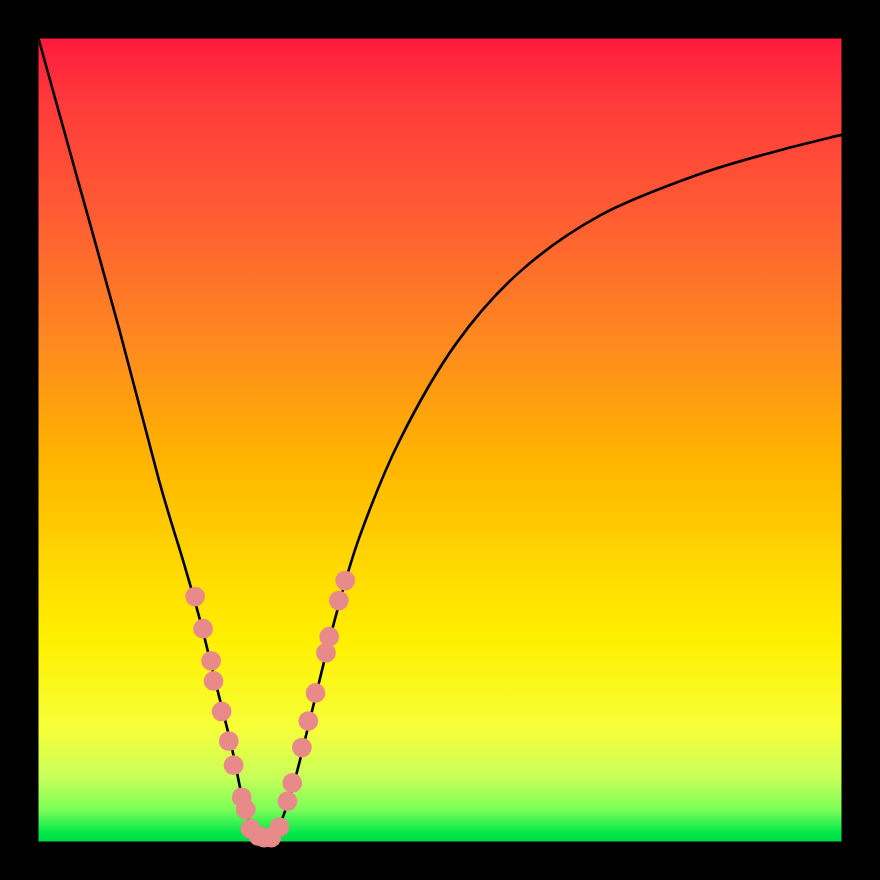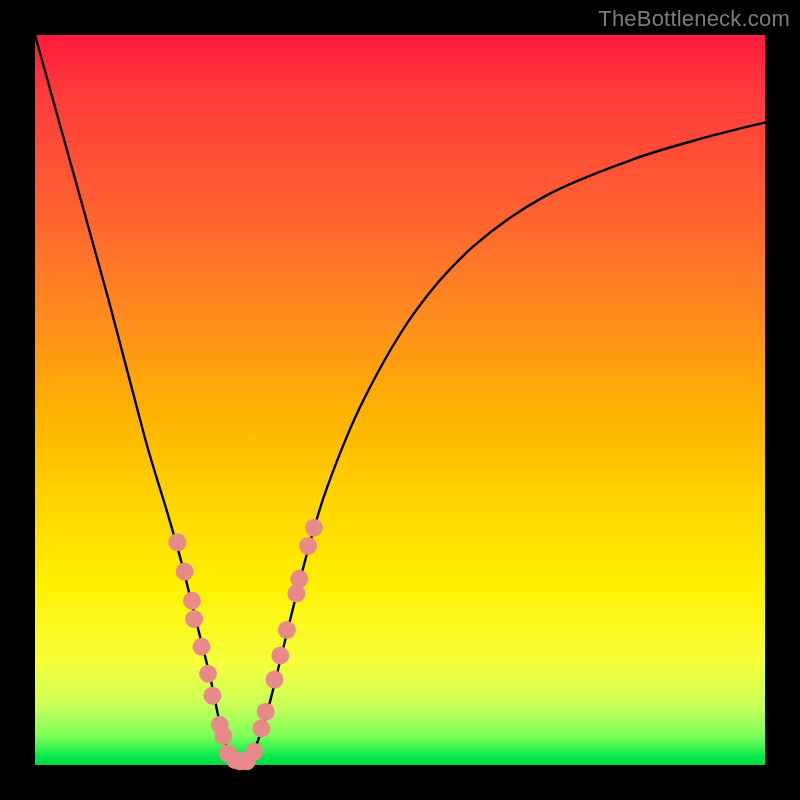--- a/index.html
+++ b/index.html
@@ -57,21 +57,20 @@
     top: 0;
     width: 730px;
     height: 730px;
     overflow: visible;
   }
 </style>
 </head>
 <body>
 
 <div class="frame">
-  <div class="watermark">TheBottleneck.com</div>
   <div class="plot">
     <svg class="curve" viewBox="0 0 730 730" preserveAspectRatio="none">
       <path id="curve-path" fill="none" stroke="#000000" stroke-width="2.4" stroke-linecap="round" stroke-linejoin="round" d="M 0.00 0.00 C 6.08 21.90, 24.33 87.60, 36.50 131.40 C 48.67 175.20, 60.83 217.78, 73.00 262.80 C 85.17 307.82, 99.77 366.22, 109.50 401.50 C 119.23 436.78, 125.32 453.82, 131.40 474.50 C 137.48 495.18, 141.13 507.35, 146.00 525.60 C 150.87 543.85, 155.73 564.53, 160.60 584.00 C 165.47 603.47, 170.94 624.15, 175.20 642.40 C 179.46 660.65, 182.50 680.12, 186.15 693.50 C 189.80 706.88, 193.69 717.23, 197.10 722.70 C 200.51 728.18, 202.94 727.57, 206.59 726.35 C 210.24 725.13, 214.50 724.52, 219.00 715.40 C 223.50 706.27, 228.73 688.63, 233.60 671.60 C 238.47 654.57, 242.12 637.53, 248.20 613.20 C 254.28 588.87, 262.80 552.37, 270.10 525.60 C 277.40 498.83, 282.27 479.37, 292.00 452.60 C 301.73 425.83, 313.90 394.20, 328.50 365.00 C 343.10 335.80, 361.35 302.95, 379.60 277.40 C 397.85 251.85, 416.10 231.17, 438.00 211.70 C 459.90 192.23, 484.23 175.20, 511.00 160.60 C 537.77 146.00, 571.83 133.83, 598.60 124.10 C 625.37 114.37, 649.70 108.28, 671.60 102.20 C 693.50 96.12, 720.27 90.03, 730.00 87.60"></path>
       <g id="markers">
           <circle cx="142.35" cy="507.35" r="9" fill="#e88a8a"></circle>
           <circle cx="149.65" cy="536.55" r="9" fill="#e88a8a"></circle>
           <circle cx="156.95" cy="565.75" r="9" fill="#e88a8a"></circle>
           <circle cx="159.14" cy="584.00" r="9" fill="#e88a8a"></circle>
           <circle cx="166.44" cy="611.74" r="9" fill="#e88a8a"></circle>
           <circle cx="173.01" cy="638.75" r="9" fill="#e88a8a"></circle>

